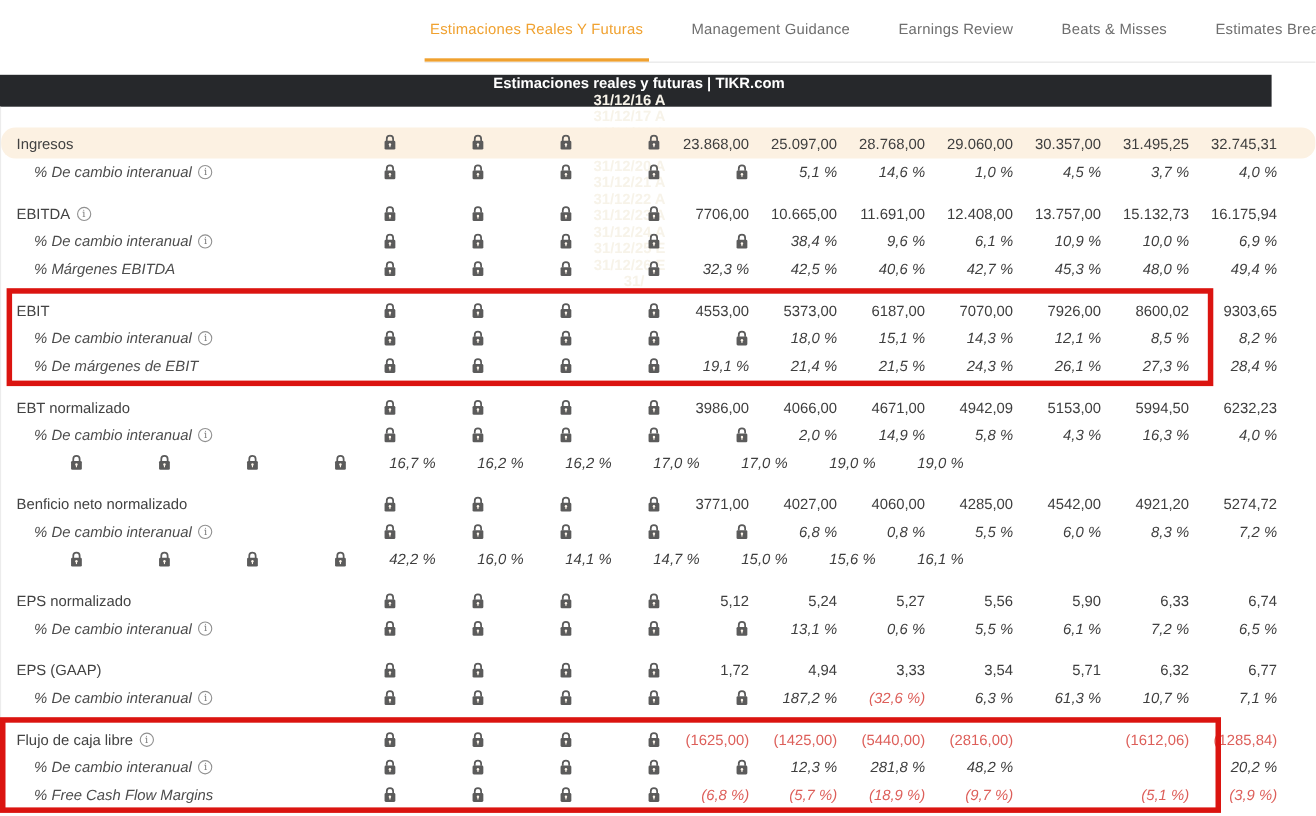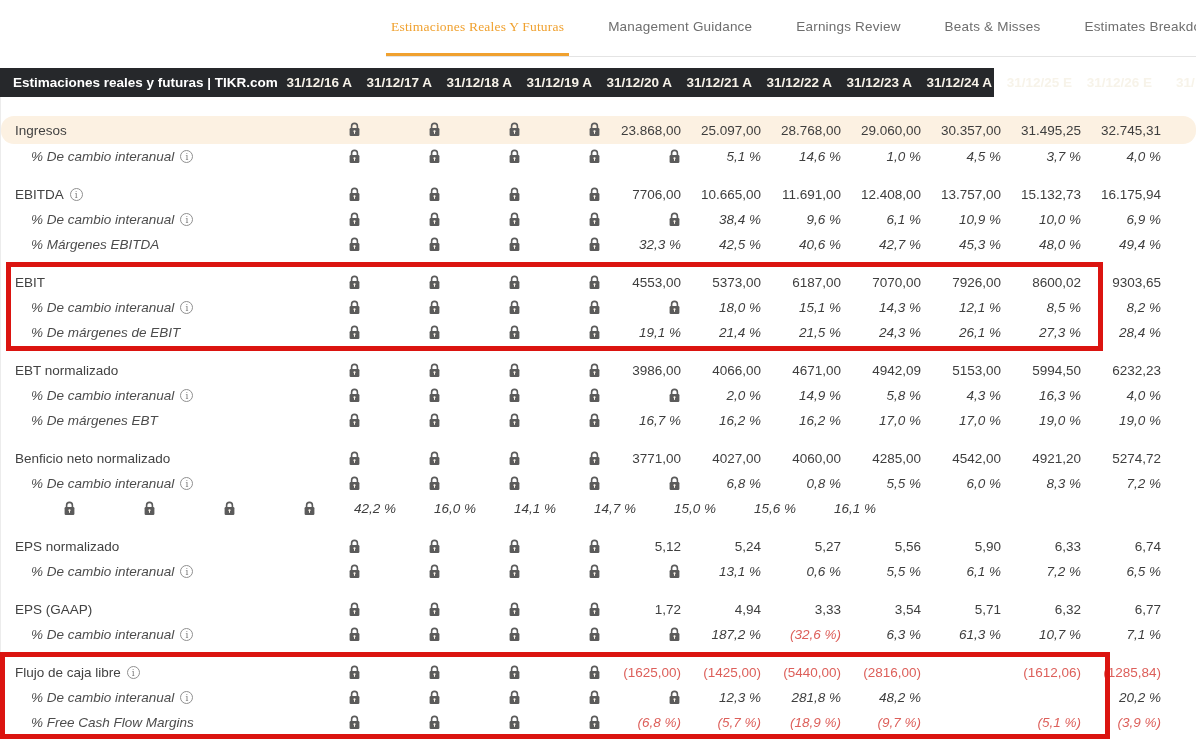--- a/index.html
+++ b/index.html
@@ -23,28 +23,28 @@
     position: absolute; top: 0; left: 386px; right: 0; height: 57px;
     display: flex; align-items: stretch; gap: 34px;
     border-bottom: 1px solid #e4e4e4;
   }
   .tab {
     display: flex; align-items: center; white-space: nowrap;
     font-size: 13.5px; color: #6e6e6e; letter-spacing: .2px;
     padding: 0 5px; cursor: pointer;
     border-bottom: 3px solid transparent;
   }
-  .tab.active { color: var(--accent); border-bottom-color: var(--accent); font-family: Liberation Serif, serif; }
+  .tab.active { color: var(--accent); border-bottom-color: var(--accent); }
 
   
   .thead {
-    position: absolute; top: 68px; left: 0; width: 994px; height: 29px;
+    position: absolute; top: 68px; left: 0; width: 1156px; height: 29px;
     background: var(--header-bg); color: #f7f3e9;
     display: flex; align-items: center;
-    font-size: 13.5px; font-weight: bold; white-space: nowrap;
+    font-size: 13.5px; font-weight: bold; white-space: nowrap; flex-direction: column;
   }
   .th-label { width: 285px; flex: none; padding-left: 13px; color: #ffffff; }
   .th-col { width: 80px; flex: none; text-align: right; padding-right: 13px; }
   .th-col.partial { width: 44px; text-align: left; padding: 0 0 0 11px; overflow: hidden; }
 
   
   .tbody {
     position: absolute; top: 97px; left: 0; width: 1196px;
     padding-top: 19px; border-left: 1px solid #ececec;
   }
@@ -489,23 +489,20 @@
               <rect x="6" y="9.6" width="1" height="2.2" fill="#fdf6ec"></rect>
             </svg></span></div>
         <div class="cell val">2,0 %</div>
         <div class="cell val">14,9 %</div>
         <div class="cell val">5,8 %</div>
         <div class="cell val">4,3 %</div>
         <div class="cell val">16,3 %</div>
         <div class="cell val">4,0 %</div>
       </div>
       <div class="row sub">
-        <div class="cell label">
-          <span>% De márgenes EBT</span>
-        </div>
         <div class="cell val"><span class="lock-wrap"><svg width="13" height="15" viewBox="0 0 13 15">
               <path d="M3.6 6.2V4.3a2.9 2.9 0 0 1 5.8 0v1.9" fill="none" stroke="#5b5b5b" stroke-width="1.6"></path>
               <rect x="1.6" y="6" width="9.8" height="8" rx="1.2" fill="#5b5b5b"></rect>
               <circle cx="6.5" cy="9.3" r="1.1" fill="#fdf6ec"></circle>
               <rect x="6" y="9.6" width="1" height="2.2" fill="#fdf6ec"></rect>
             </svg></span></div>
         <div class="cell val"><span class="lock-wrap"><svg width="13" height="15" viewBox="0 0 13 15">
               <path d="M3.6 6.2V4.3a2.9 2.9 0 0 1 5.8 0v1.9" fill="none" stroke="#5b5b5b" stroke-width="1.6"></path>
               <rect x="1.6" y="6" width="9.8" height="8" rx="1.2" fill="#5b5b5b"></rect>
               <circle cx="6.5" cy="9.3" r="1.1" fill="#fdf6ec"></circle>

